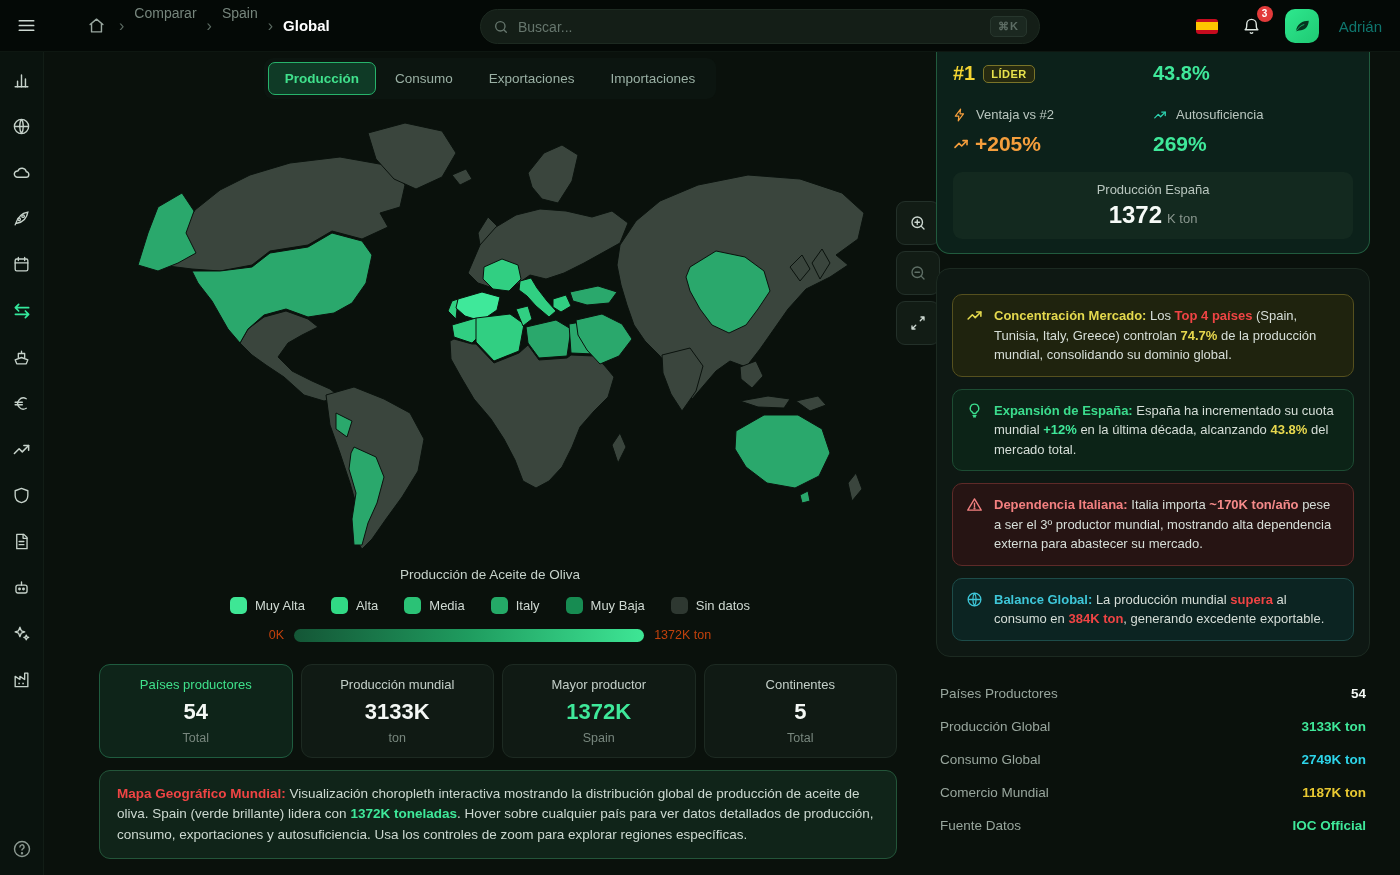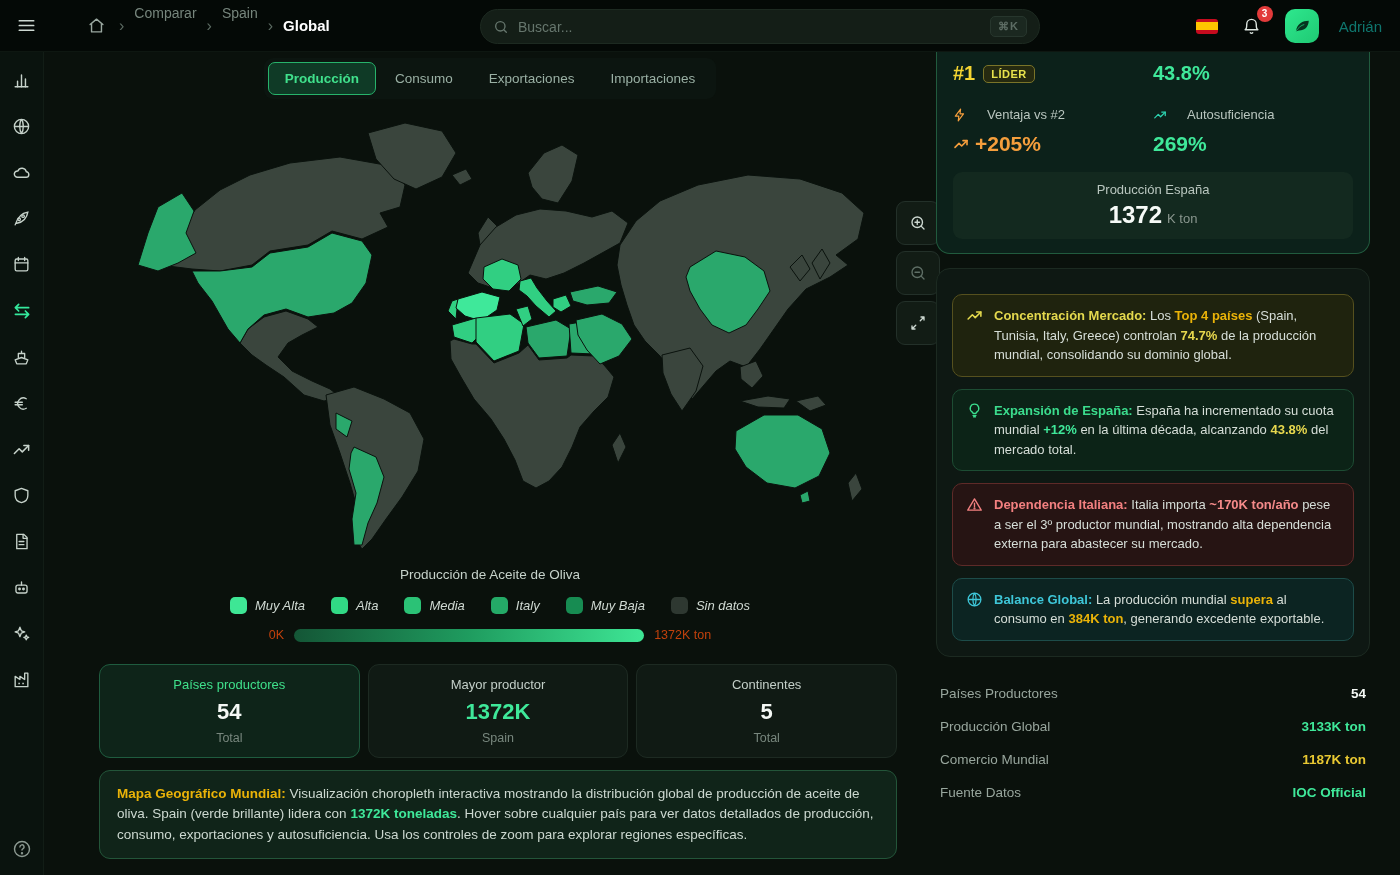--- a/index.html
+++ b/index.html
@@ -79,21 +79,21 @@
   .map-wrap { position:relative; margin:16px 0 0 56px; width:800px; height:440px; }
   .country { fill:#3a453d; stroke:#0a120d; stroke-width:1; cursor:pointer; }
   .map-controls { position:absolute; left:796px; top:86px; display:flex; flex-direction:column; gap:6px; }
   .map-btn {
     width:44px; height:44px; border-radius:9px; background:#121c15; border:1px solid #233029;
     color:#cdd8d1; display:flex; align-items:center; justify-content:center; cursor:pointer;
   }
   .map-btn.dim { color:#5f6f66; }
 
   .map-title { text-align:center; margin-top:12px; font-size:13.5px; color:#c6d2ca; }
-  .legend-row { display:flex; justify-content:center; gap:26px; margin-top:15px; align-items:center;font-style:italic; }
+  .legend-row { display:flex; justify-content:center; gap:26px; margin-top:15px; align-items:center; }
   .legend-item { display:flex; align-items:center; gap:8px; font-size:13px; color:#cfd9d2; }
   .swatch { width:17px; height:17px; border-radius:5px; }
   .scale-row { display:flex; align-items:center; justify-content:center; gap:10px; margin-top:14px; }
   .scale-label { font-size:12.5px; color:#c2410c; }
   .scale-bar {
     width:350px; height:13px; border-radius:7px;
     background:linear-gradient(90deg,#145636,#1f9c5f,#3ee695);
   }
 
   .cards-row { display:flex; gap:8px; margin:22px 0 0 55px; width:798px; }
@@ -121,21 +121,21 @@
     border-radius:0 0 14px 14px; padding:10px 16px 14px 16px;
   }
   .lead-grid { display:grid; grid-template-columns:200px 1fr; row-gap:4px; }
   .rank-row { display:flex; align-items:center; gap:8px; }
   .rank { color:#f5d532; font-size:20px; font-weight:700; }
   .lider-badge {
     border:1px solid #7a7428; background:#262a10; color:#e8e34c;
     font-size:11px; font-weight:700; border-radius:5px; padding:2px 7px; letter-spacing:.5px;
   }
   .share { color:#3fe89a; font-size:20px; font-weight:700; }
-  .mini-label { display:flex; align-items:center; gap:20px; font-size:13px; color:#b9c6bf; margin-top:18px; }
+  .mini-label { display:flex; align-items:center; gap:9px; font-size:13px; color:#b9c6bf; margin-top:18px; }
   .big-val { font-size:21px; font-weight:700; margin-top:6px; display:flex; align-items:center; gap:6px; }
   .big-val.orange { color:#f59e3c; }
   .big-val.green { color:#3fe89a; }
   .prod-box {
     margin-top:16px; background:#13291f; border-radius:9px; padding:10px; text-align:center;
   }
   .prod-label { font-size:13px; color:#b9c6bf; }
   .prod-value { margin-top:4px; font-size:24px; font-weight:700; color:#f6faf7; }
   .prod-unit { font-size:13px; font-weight:400; color:#8a978f; margin-left:5px; }
 
@@ -150,21 +150,21 @@
     background:#0d2e30; border:1px solid #14494d; border-radius:11px;
     padding:3px 9px; display:flex; align-items:center; cursor:pointer;
   }
   .ins-info { color:#8a978f; cursor:pointer; display:flex; }
   .ibox { border-radius:10px; padding:11px 13px; margin-top:12px; display:flex; gap:10px; font-size:13px; line-height:1.5; color:#d6ded8; }
   .ibox .ic { flex:0 0 18px; padding-top:1px; }
   .ibox-yellow { background:#1f230e; border:1px solid #55501e; }
   .ibox-green  { background:#0c2317; border:1px solid #1d4c33; }
   .ibox-red    { background:#261413; border:1px solid #5e2a28; }
   .ibox-teal   { background:#0c2422; border:1px solid #1d4c49; }
-  .seg-b { font-weight:700; color:#eab308; }
+  .seg-b { font-weight:700; color:#ef4444; }
   .seg-g { font-weight:700; color:#3fe89a; }
   .seg-y { font-weight:700; color:#e8d84e; }
   .seg-r { font-weight:700; color:#f58a8a; }
   .ibox .seg-h { font-weight:700; }
   .ibox-yellow .seg-h { color:#e4d94e; }
   .ibox-green  .seg-h { color:#3bdc8d; }
   .ibox-red    .seg-h { color:#f38080; }
   .ibox-teal   .seg-h { color:#3ec6d8; }
 
   .gstats { margin-top:20px; }
@@ -441,20 +441,25 @@
     <span class="scale-label">1372K ton</span>
   </div>
 
   <div class="cards-row">
     <div class="stat-card hl">
       <div class="stat-label">Países productores</div>
       <div class="stat-value">54</div>
       <div class="stat-sub">Total</div>
     </div>
     <div class="stat-card">
+      <div class="stat-label">Producción mundial</div>
+      <div class="stat-value">3133K</div>
+      <div class="stat-sub">ton</div>
+    </div>
+    <div class="stat-card">
       <div class="stat-label">Mayor productor</div>
       <div class="stat-value green">1372K</div>
       <div class="stat-sub">Spain</div>
     </div>
     <div class="stat-card">
       <div class="stat-label">Continentes</div>
       <div class="stat-value">5</div>
       <div class="stat-sub">Total</div>
     </div>
   </div>
@@ -559,20 +564,24 @@
   <div class="gstats">
     <div class="gstat-row">
       <span class="gstat-label">Países Productores</span>
       <span class="gstat-value c-white">54</span>
     </div>
     <div class="gstat-row">
       <span class="gstat-label">Producción Global</span>
       <span class="gstat-value c-green">3133K ton</span>
     </div>
     <div class="gstat-row">
+      <span class="gstat-label">Consumo Global</span>
+      <span class="gstat-value c-cyan">2749K ton</span>
+    </div>
+    <div class="gstat-row">
       <span class="gstat-label">Comercio Mundial</span>
       <span class="gstat-value c-yellow">1187K ton</span>
     </div>
     <div class="gstat-row">
       <span class="gstat-label">Fuente Datos</span>
       <span class="gstat-value c-green">IOC Official</span>
     </div>
   </div>
 </section>
 

